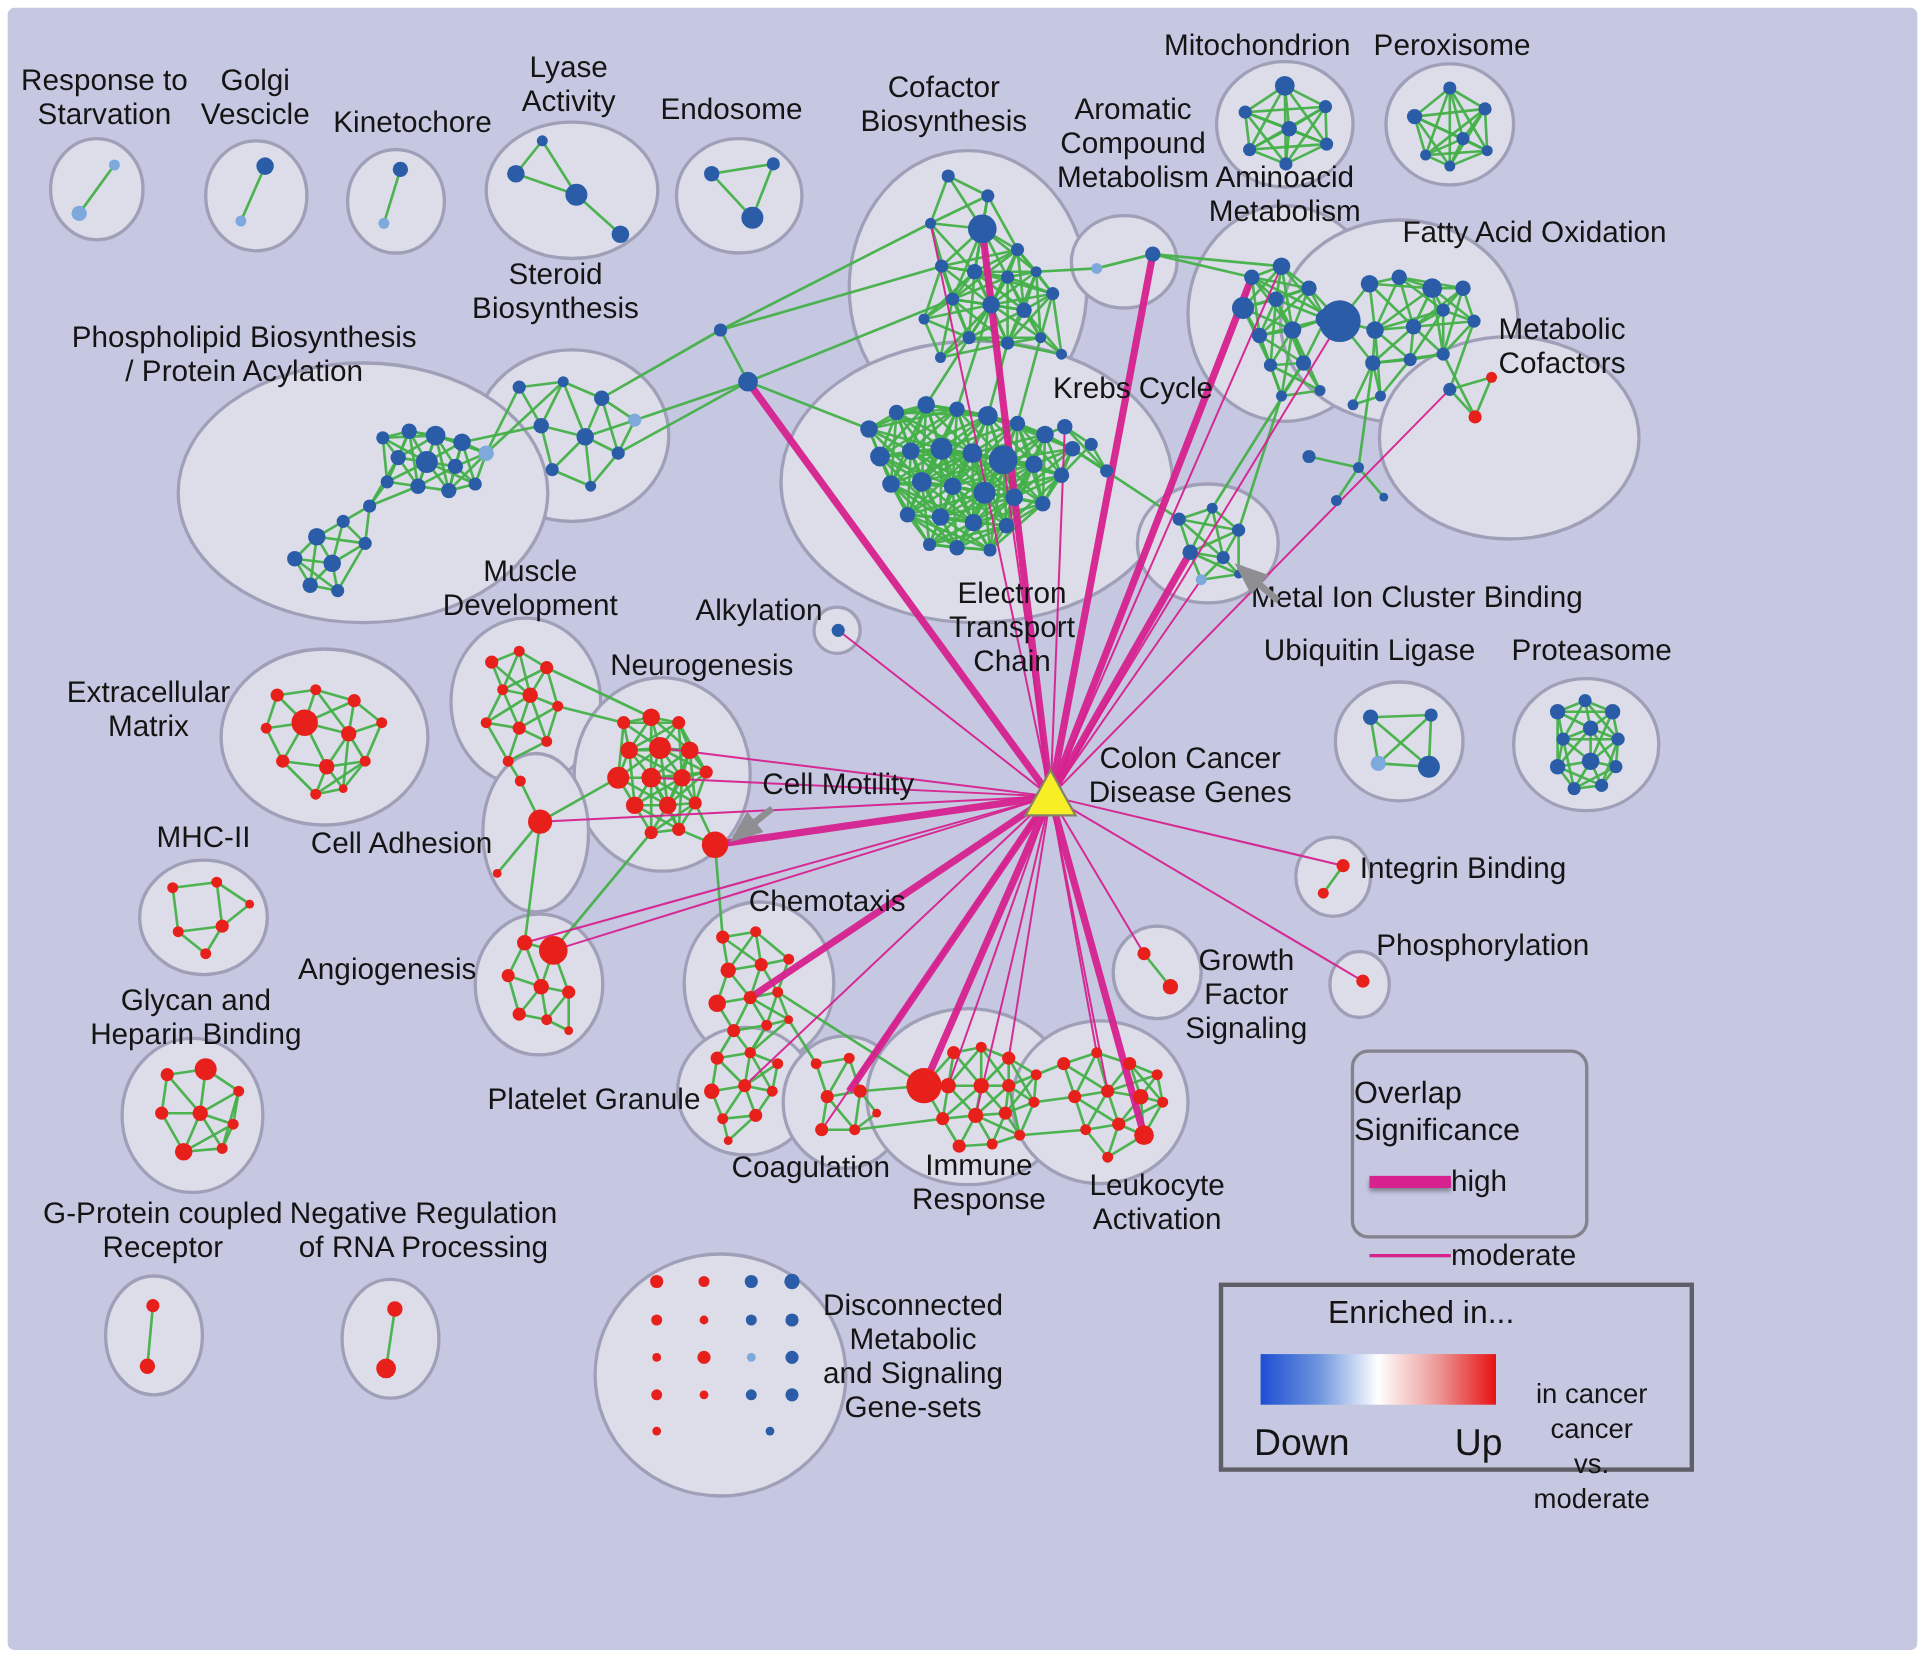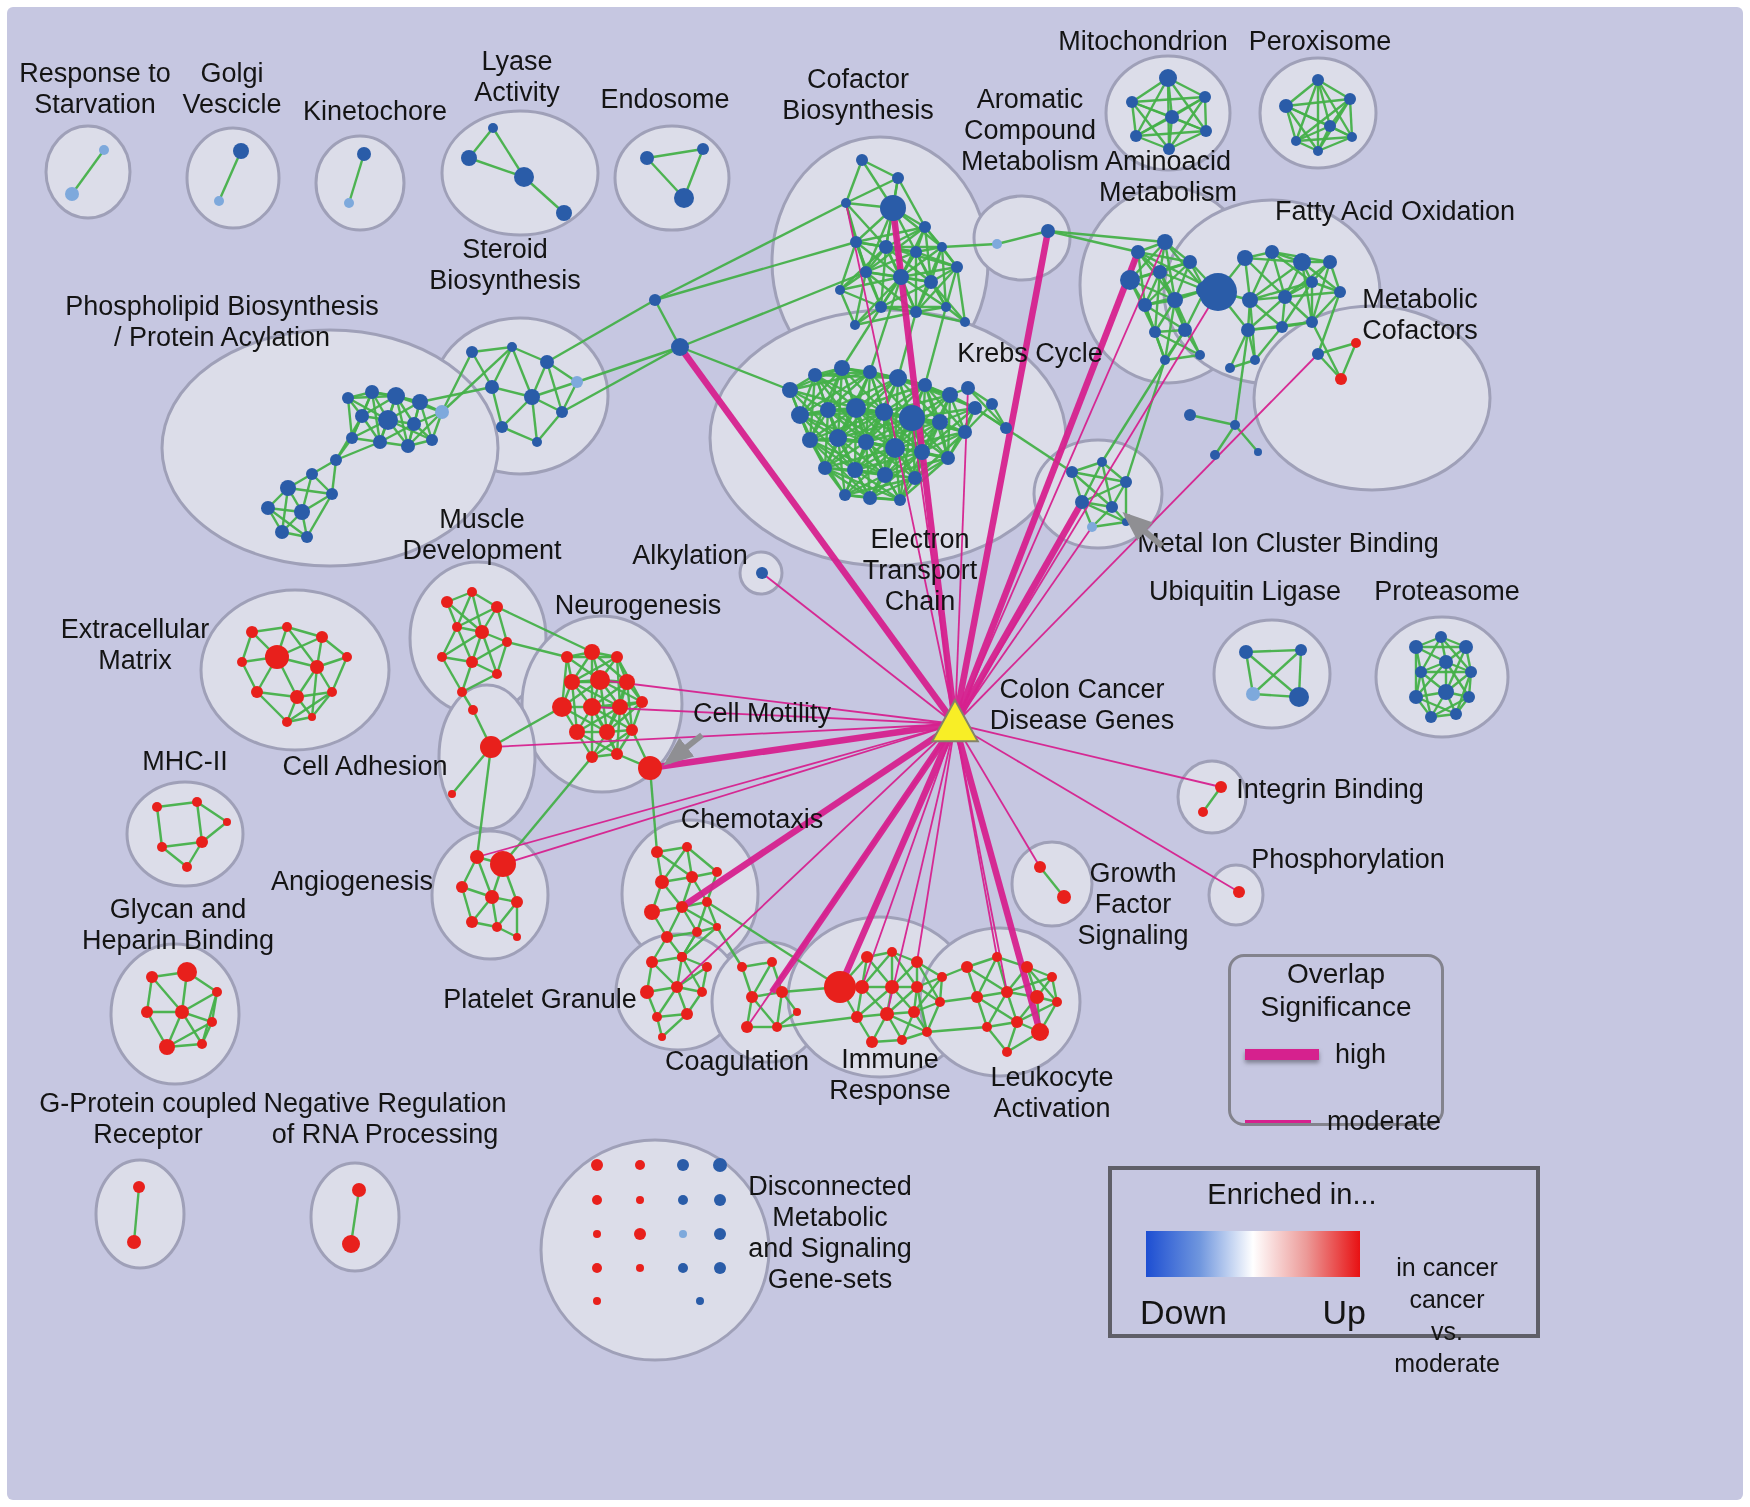--- a/index.html
+++ b/index.html
@@ -3,22 +3,22 @@
 <meta charset="utf-8">
 <style>
   html,body{margin:0;padding:0;background:#ffffff;}
   .stage{position:relative;width:1750px;height:1507px;background:#ffffff;
          font-family:"Liberation Sans",sans-serif;color:#141414;}
   svg{position:absolute;left:0;top:0;}
   svg text{font-family:"Liberation Sans",sans-serif;fill:#141414;}
   .legend-box{position:absolute;box-sizing:border-box;}
   .legend-overlap{left:1228px;top:954px;width:216px;height:172px;
       border:3px solid #83838d;border-radius:16px;}
-  .legend-overlap .legend-title{text-align:center;font-size:28px;line-height:33px;padding-top:0;}
-  .legend-row{display:flex;align-items:center;gap:16px;margin-left:14px;}
+  .legend-overlap .legend-title{font-size:28px;line-height:33px;padding-top:20px;}
+  .legend-row{display:flex;align-items:center;margin-left:14px;}
   .legend-row.first{margin-top:16px;}
   .legend-row.second{margin-top:36px;}
   .line-sample{width:74px;display:inline-block;}
   .line-sample.high{height:11px;background:#d6218e;box-shadow:0 3px 4px rgba(70,70,80,.55);}
   .line-sample.moderate{height:3px;background:#d6218e;}
   .legend-label{font-size:27px;}
   .legend-enriched{left:1108px;top:1166px;width:432px;height:172px;border:4px solid #5f5f68;}
   .enriched-title{font-size:29px;text-align:center;width:300px;margin:8px 0 12px 30px;}
   .enriched-body{display:flex;padding:0 18px;}
   .gradient-col{flex:0 0 246px;}

